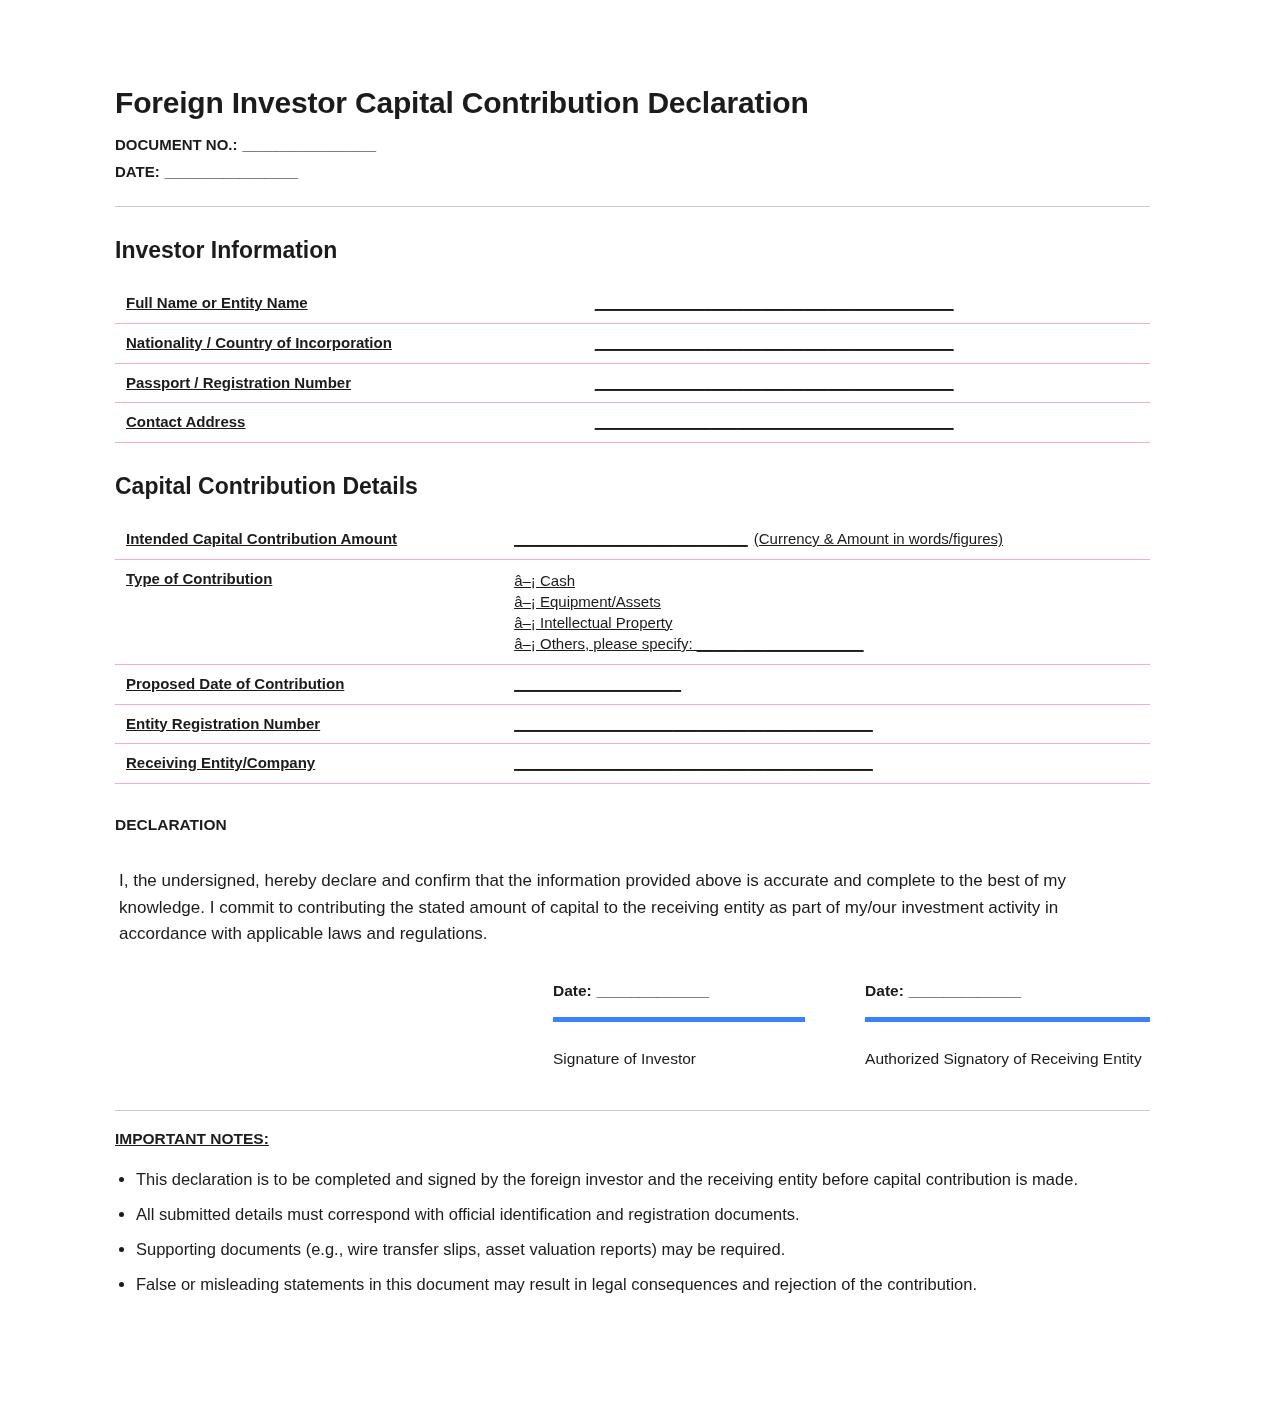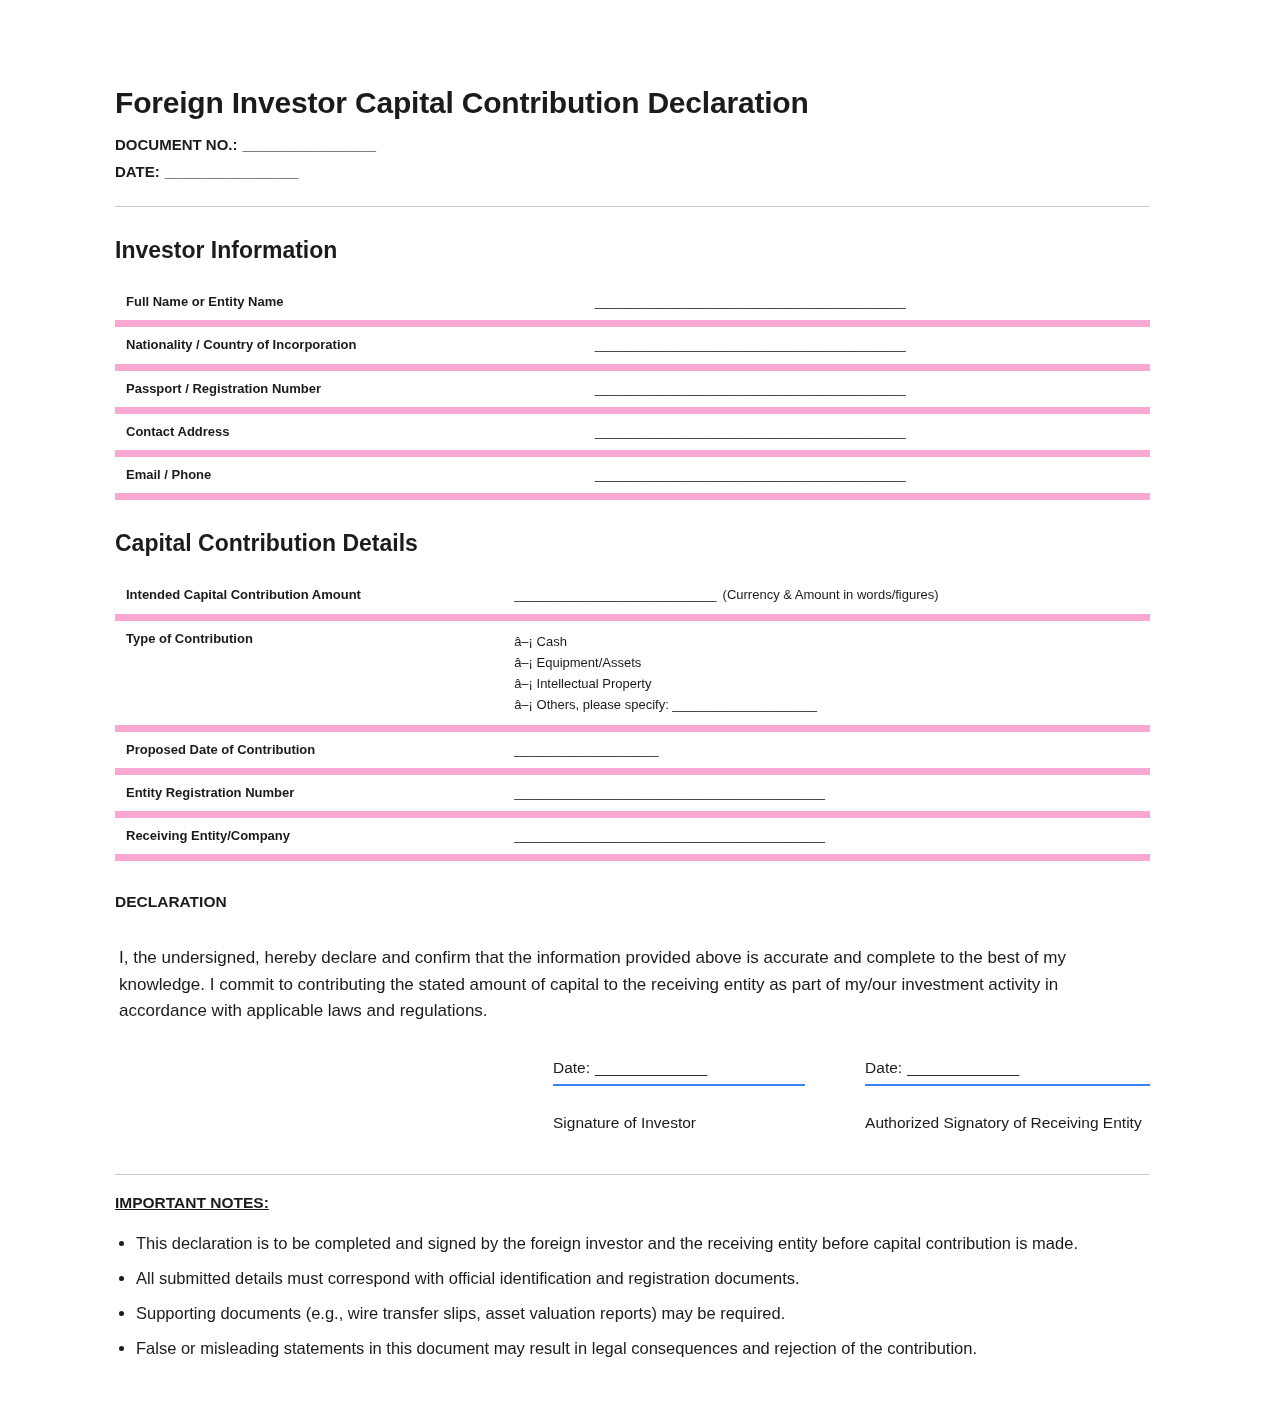--- a/index.html
+++ b/index.html
@@ -35,24 +35,25 @@
     font-weight: 700;
     margin: 30px 0 20px 0;
   }
   table.form-table {
     width: 100%;
     border-collapse: collapse;
     table-layout: fixed;
   }
   table.form-table td {
     padding: 10px 0;
-    border-bottom: 7px solid #f9a8d4;
-    font-size: 13px;
+    border-bottom: 1px solid #f9a8d4;
+    font-size: 15px;
     vertical-align: top;
     line-height: 1.25;
+    text-decoration: underline;
   }
   table.form-table td.cell-label {
     font-weight: 700;
     padding-left: 11px;
   }
   table.investor-table td.cell-label { width: 45.3%; }
   table.capital-table td.cell-label { width: 37.5%; }
   .blank { white-space: nowrap; letter-spacing: 0; margin-top: 23px; }
   .amount-suffix { margin-left: 6px; }
   .option-line { line-height: 21px; }
@@ -68,24 +69,25 @@
   }
   .signature-row {
     display: flex;
     margin-left: 438px;
     gap: 60px;
     margin-top: 34px;
   }
   .signature-col-left { width: 253px; }
   .signature-col-right { width: 286px; }
   .signature-date {
-    border-bottom: 2px solid #3b82f6;
-    padding-bottom: 7px;
+    border-bottom: 5px solid #3b82f6;
+    padding-bottom: 17px;
     font-size: 15.5px;
     white-space: nowrap;
+    font-weight: bold;
   }
   .signature-date .sig-blank { margin-left: 5px; }
   .signature-role {
     margin-top: 28px;
     font-size: 15.5px;
     white-space: nowrap;
   }
   hr.rule-bottom {
     border: none;
     border-top: 1px solid #cbcbcb;
@@ -134,24 +136,20 @@
       <tr>
         <td class="cell-label">Nationality / Country of Incorporation</td>
         <td class="cell-value">___________________________________________</td>
       </tr>
       <tr>
         <td class="cell-label">Passport / Registration Number</td>
         <td class="cell-value">___________________________________________</td>
       </tr>
       <tr>
         <td class="cell-label">Contact Address</td>
-        <td class="cell-value">___________________________________________</td>
-      </tr>
-      <tr>
-        <td class="cell-label">Email / Phone</td>
         <td class="cell-value">___________________________________________</td>
       </tr>
     </tbody>
   </table>
 
   <h2 class="section-heading">Capital Contribution Details</h2>
 
   <table class="form-table capital-table">
     <tbody>
       <tr>

